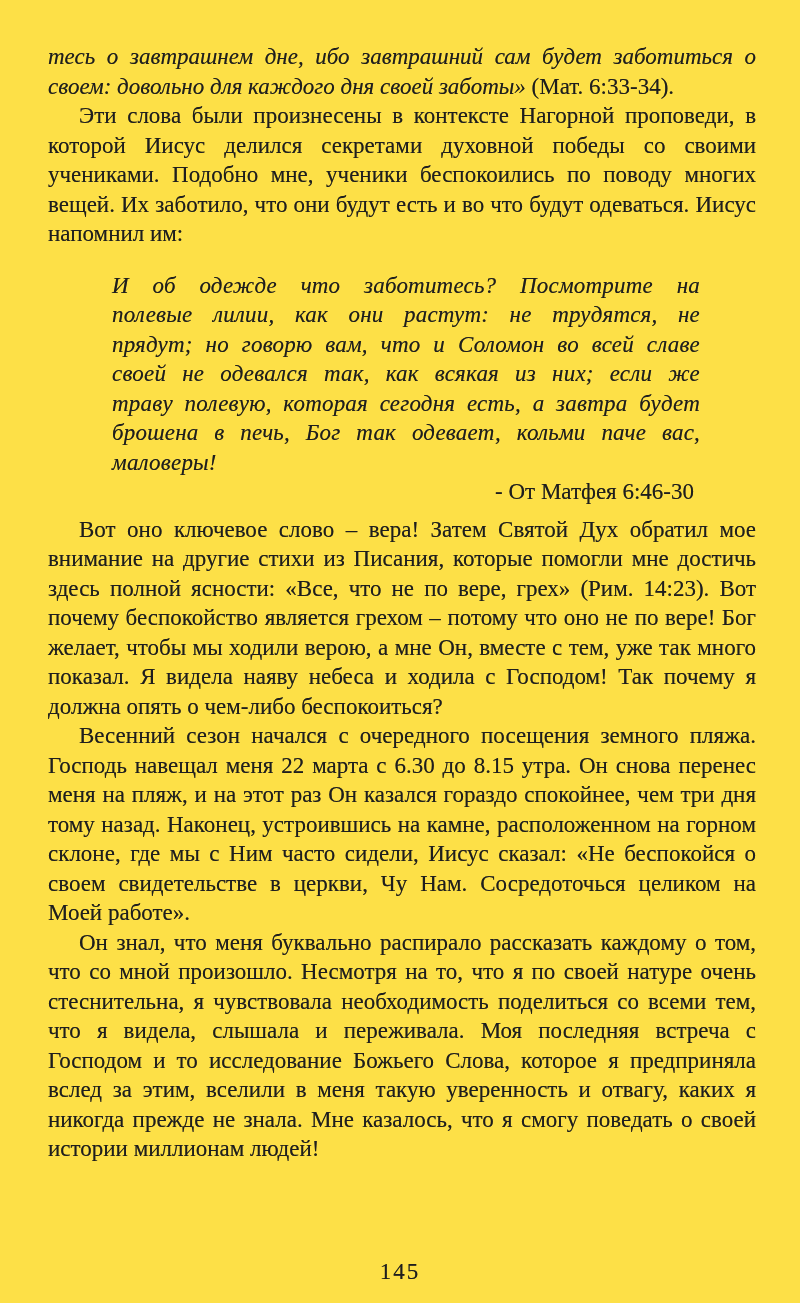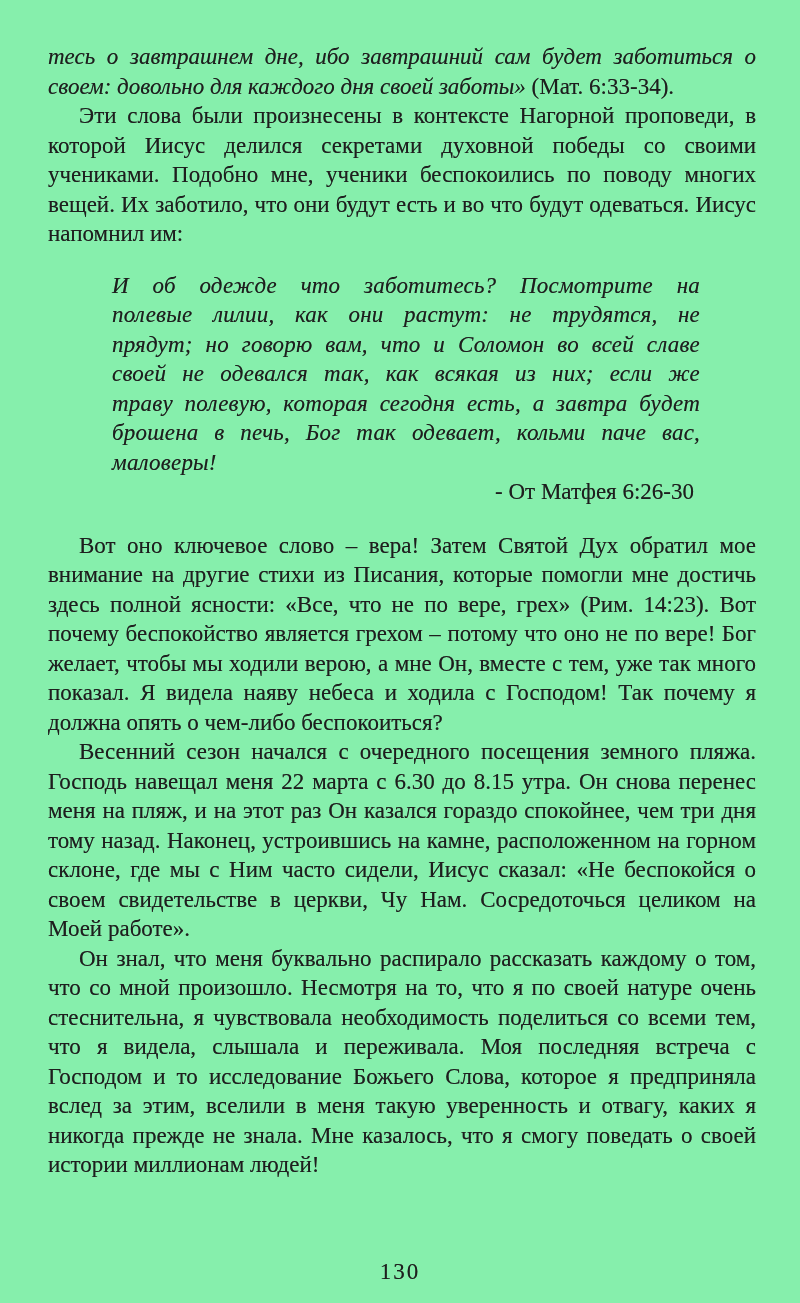--- a/index.html
+++ b/index.html
@@ -5,21 +5,21 @@
 <style>
   html, body {
     margin: 0;
     padding: 0;
     background: #ffffff;
   }
   .page {
     position: relative;
     width: 800px;
     height: 1303px;
-    background: #86efac;
+    background: #fde047;
     color: #1e1e1e;
     overflow: hidden;
     font-family: "Liberation Serif", serif;
   }
   .text-column {
     position: absolute;
     left: 48px;
     top: 42px;
     width: 708px;
   }
@@ -32,21 +32,21 @@
     text-shadow: 0 0 0.6px rgba(30,30,30,0.55);
   }
   p.continuation {
     text-indent: 0;
     font-style: italic;
   }
   p.continuation .upright {
     font-style: normal;
   }
   .scripture-quote {
-    margin: 22px 56px 24px 64px;
+    margin: 22px 56px 8px 64px;
   }
   .scripture-quote .quote-text {
     font-style: italic;
     text-indent: 0;
     word-spacing: 3px;
     letter-spacing: 0.2px;
   }
   .quote-attribution {
     font-size: 23px;
     line-height: 29.5px;
@@ -72,26 +72,26 @@
 
 <div class="page">
   <div class="text-column">
 
     <p class="continuation"><span>тесь о завтрашнем дне, ибо завтрашний сам будет заботиться о своем: довольно для каждого дня своей заботы»</span><span class="upright"> (Мат. 6:33-34).</span></p>
 
     <p>Эти слова были произнесены в контексте Нагорной проповеди, в которой Иисус делился секретами духовной победы со своими учениками. Подобно мне, ученики беспокоились по поводу многих вещей. Их заботило, что они будут есть и во что будут одеваться. Иисус напомнил им:</p>
 
     <blockquote class="scripture-quote" style="padding:0">
       <p class="quote-text">И об одежде что заботитесь? Посмотрите на полевые лилии, как они растут: не трудятся, не прядут; но говорю вам, что и Соломон во всей славе своей не одевался так, как всякая из них; если же траву полевую, которая сегодня есть, а завтра будет брошена в печь, Бог так одевает, кольми паче вас, маловеры!</p>
-      <div class="quote-attribution">- От Матфея 6:26-30</div>
+      <div class="quote-attribution">- От Матфея 6:46-30</div>
     </blockquote>
 
     <p><span>Вот оно ключевое слово – вера! Затем Святой Дух обратил мое внимание на другие стихи из Писания, которые помогли мне достичь здесь полной ясности: </span><span class="inline-italic">«Все, что не по вере, грех»</span><span> (Рим. 14:23). Вот почему беспокойство является грехом – потому что оно не по вере! Бог желает, чтобы мы ходили верою, а мне Он, вместе с тем, уже так много показал. Я видела наяву небеса и ходила с Господом! Так почему я должна опять о чем-либо беспокоиться?</span></p>
 
     <p><span>Весенний сезон начался с очередного посещения земного пляжа. Господь навещал меня 22 марта с 6.30 до 8.15 утра. Он снова перенес меня на пляж, и на этот раз Он казался гораздо спокойнее, чем три дня тому назад. Наконец, устроившись на камне, расположенном на горном склоне, где мы с Ним часто сидели, Иисус сказал: </span><span class="inline-italic">«Не беспокойся о своем свидетельстве в церкви, Чу Нам. Сосредоточься целиком на Моей работе»</span><span>.</span></p>
 
     <p>Он знал, что меня буквально распирало рассказать каждому о том, что со мной произошло. Несмотря на то, что я по своей натуре очень стеснительна, я чувствовала необходимость поделиться со всеми тем, что я видела, слышала и переживала. Моя последняя встреча с Господом и то исследование Божьего Слова, которое я предприняла вслед за этим, вселили в меня такую уверенность и отвагу, каких я никогда прежде не знала. Мне казалось, что я смогу поведать о своей истории миллионам людей!</p>
 
 
   </div>
 
-  <div class="page-number">130</div>
+  <div class="page-number">145</div>
 </div>
 
 </body></html>

